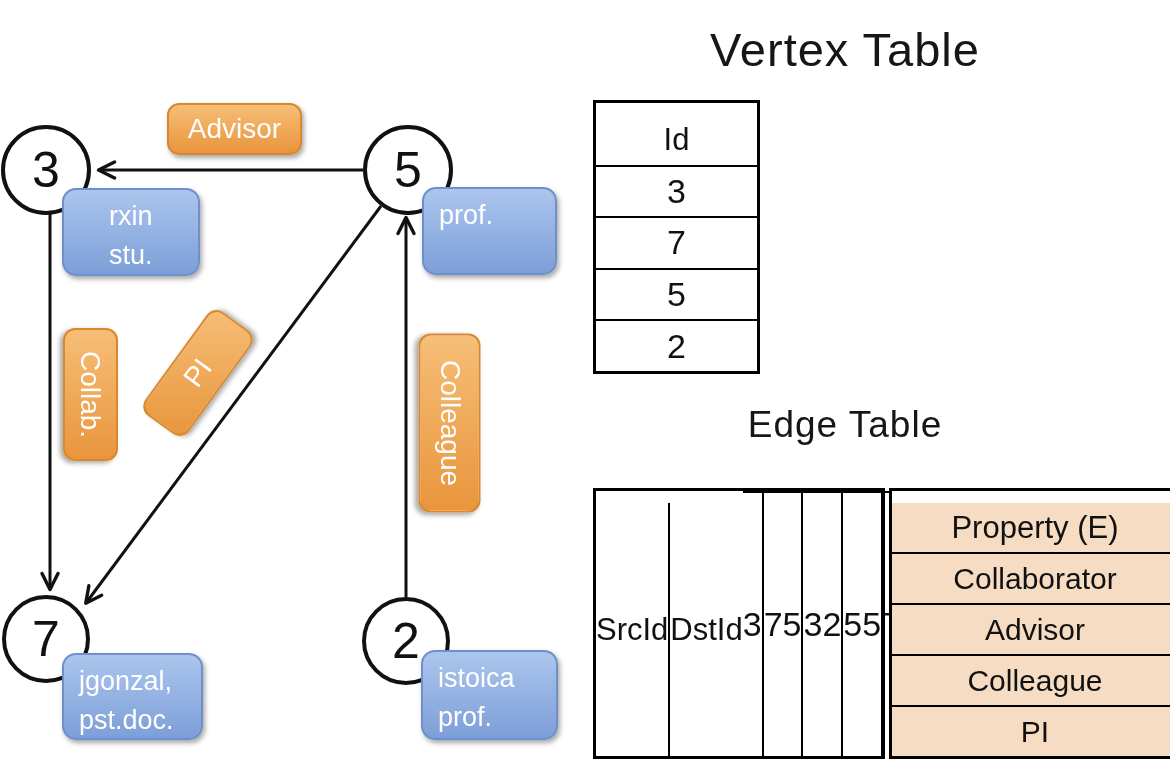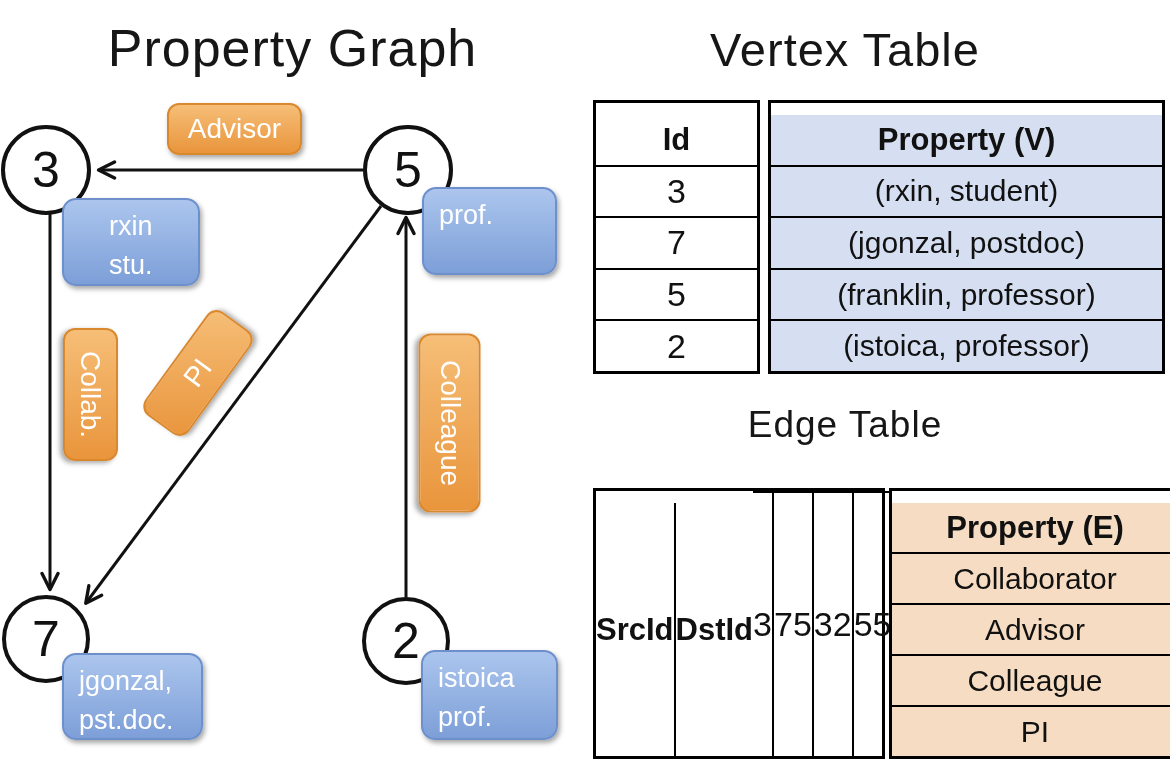--- a/index.html
+++ b/index.html
@@ -30,37 +30,36 @@
         background:linear-gradient(90deg,#f6be77 0%,#e9953c 100%);}
   .elabel.diag{transform:rotate(-54deg);
         background:linear-gradient(234deg,#f6be77 0%,#e9953c 100%);}
 
   
   .tcol{position:absolute;z-index:2;display:flex;flex-direction:column;
         border:3px solid #000;box-sizing:border-box;background:#fff;}
   .tcell{flex:1;display:flex;align-items:center;justify-content:center;
         font-size:30px;white-space:nowrap;}
   .tcol > .tcell + .tcell{border-top:2px solid #000;}
-  .thead{font-weight:bold;font-size:31px;margin-top:12px;}
+  .thead{font-weight:normal;font-size:31px;margin-top:12px;}
   .num{font-size:34px;}
   .vfill{background:#d5dff1;}
   .efill{background:#f5dcc2;}
   .tmain{position:absolute;z-index:2;display:flex;
         border:3px solid #000;box-sizing:border-box;background:#fff;}
   .trow{flex:1;display:flex;}
   .tmain > .trow + .trow{border-top:2px solid #000;}
   .trow .tcell{flex:1;}
   .trow .tcell + .tcell{border-left:2px solid #000;}
 </style>
 </head>
 <body>
 
 <div class="stage">
 
-  <div class="big-title" style="left:0;top:18px;width:585px;font-size:52px;">Property Graph</div>
 
   <svg class="edges" width="585" height="760" viewBox="0 0 585 760">
     <defs>
       <marker id="arrow" viewBox="0 0 10 10" refX="8.6" refY="5" markerWidth="7" markerHeight="7" orient="auto-start-reverse">
         <path d="M1.2,1.2 L8.8,5 L1.2,8.8" fill="none" stroke="#111" stroke-width="1.6" stroke-linecap="round" stroke-linejoin="round"></path>
       </marker>
     </defs>
     <line x1="363" y1="170" x2="99" y2="170" stroke="#111" stroke-width="3" marker-end="url(#arrow)"></line>
     <line x1="50" y1="214" x2="50" y2="589" stroke="#111" stroke-width="3" marker-end="url(#arrow)"></line>
     <line x1="381" y1="206" x2="86" y2="603" stroke="#111" stroke-width="3" marker-end="url(#arrow)"></line>
@@ -73,21 +72,21 @@
   <div class="node" style="left:363px;top:125px;width:90px;height:90px;">
     <span>5</span>
   </div>
   <div class="node" style="left:2px;top:595px;width:88px;height:88px;">
     <span>7</span>
   </div>
   <div class="node" style="left:362px;top:597px;width:88px;height:88px;">
     <span>2</span>
   </div>
 
-  <div class="nbox" style="left:62px;top:198px;width:138px;height:88px;padding-left:45px;">
+  <div class="nbox" style="left:62px;top:188px;width:138px;height:88px;padding-left:45px;">
     <div>rxin</div>
     <div>stu.</div>
   </div>
   <div class="nbox" style="left:422px;top:187px;width:135px;height:88px;">
     <div>prof.</div>
   </div>
   <div class="nbox" style="left:62px;top:653px;width:141px;height:87px;">
     <div>jgonzal,</div>
     <div>pst.doc.</div>
   </div>
@@ -104,27 +103,20 @@
   <div class="big-title" style="left:560px;top:22px;width:570px;font-size:47px;">Vertex Table</div>
 
   <div class="tcol" style="left:593px;top:100px;width:167px;height:274px;">
     <div class="tcell thead">Id</div>
     <div class="tcell num">3</div>
     <div class="tcell num">7</div>
     <div class="tcell num">5</div>
     <div class="tcell num">2</div>
   </div>
 
-  <div class="tcol" style="left:768px;top:100px;width:397px;height:274px;">
-    <div class="tcell thead vfill">Property (V)</div>
-    <div class="tcell vfill">(rxin, student)</div>
-    <div class="tcell vfill">(jgonzal, postdoc)</div>
-    <div class="tcell vfill">(franklin, professor)</div>
-    <div class="tcell vfill">(istoica, professor)</div>
-  </div>
 
   <div class="big-title" style="left:560px;top:404px;width:570px;font-size:37px;">Edge Table</div>
 
   <div class="tmain" style="left:593px;top:488px;width:292px;height:271px;">
     <div class="trow">
       <div class="tcell thead">SrcId</div>
       <div class="tcell thead">DstId</div>
     </div>
     <div class="trow">
       <div class="tcell num">3</div>

